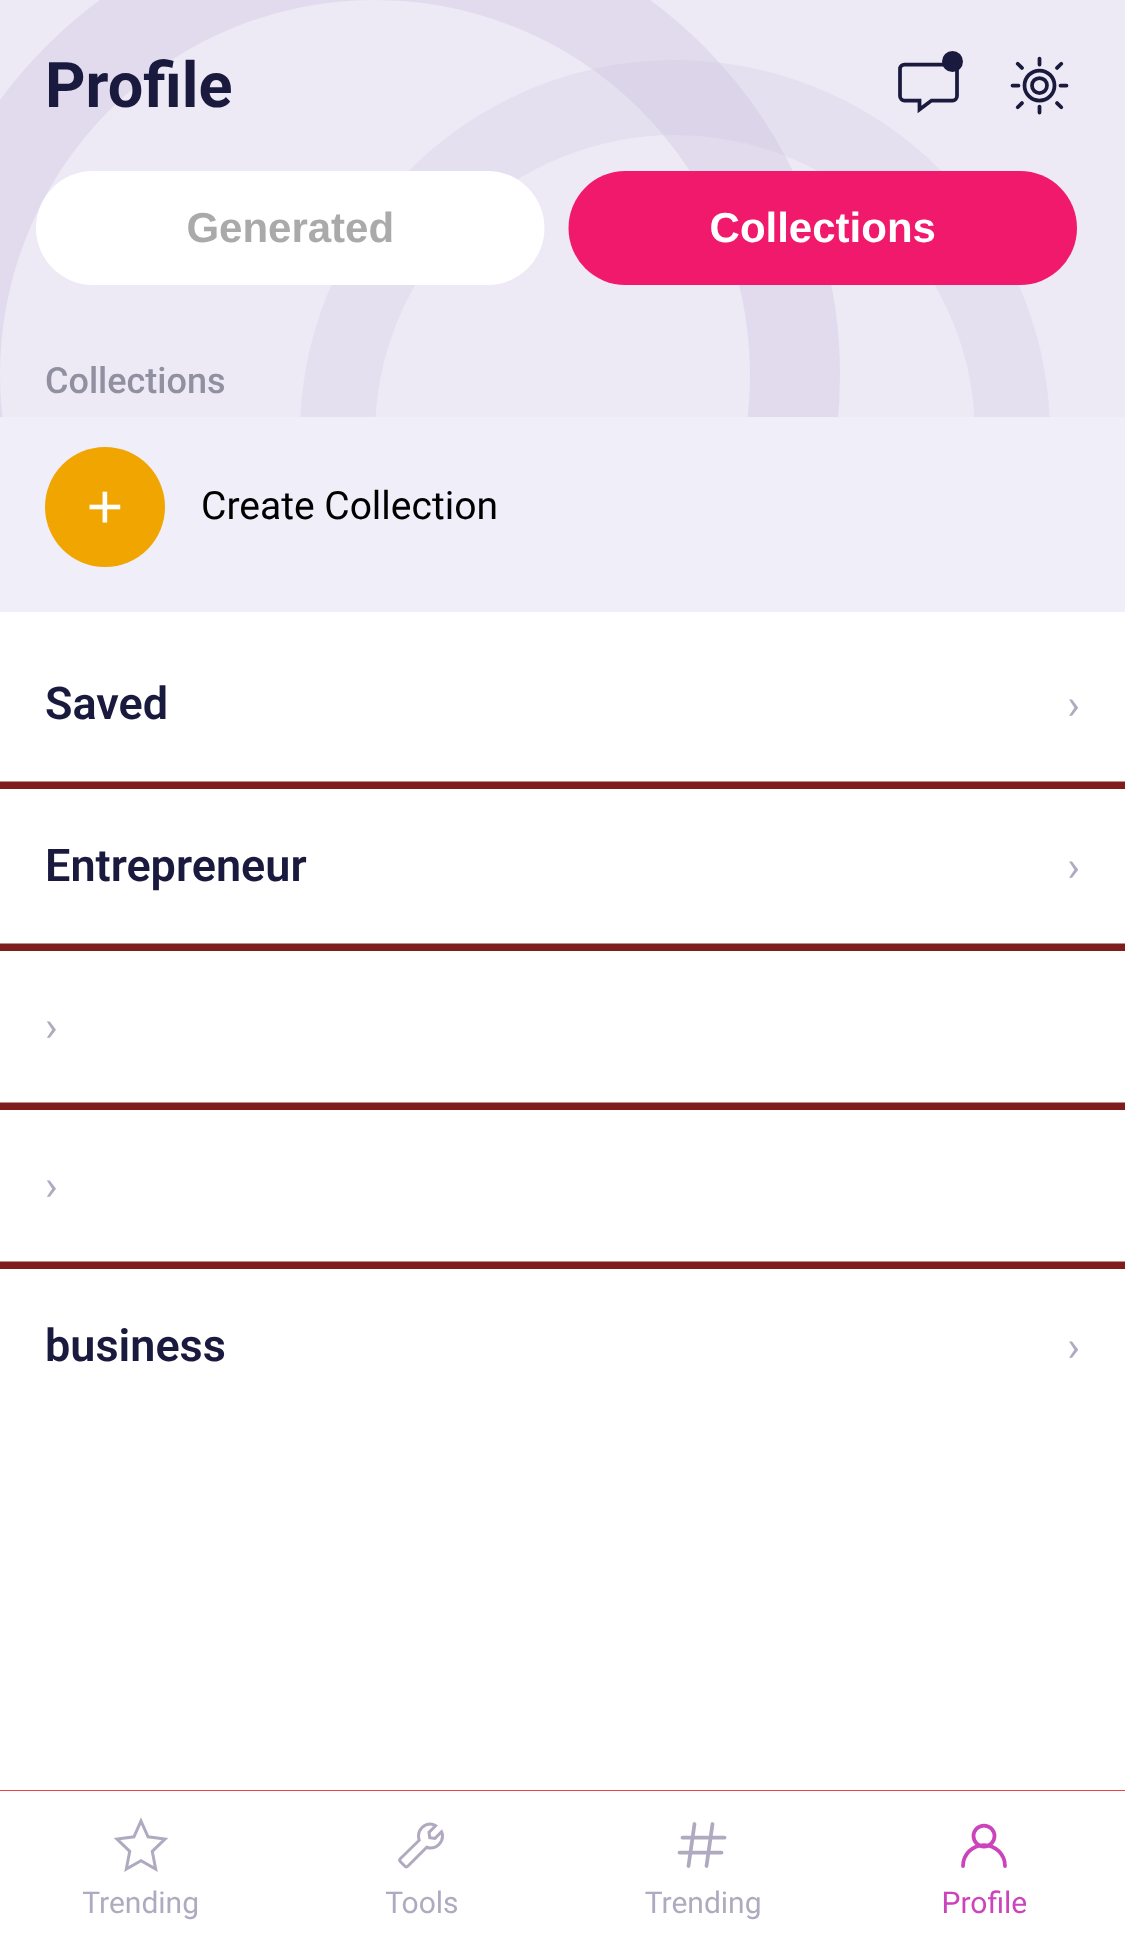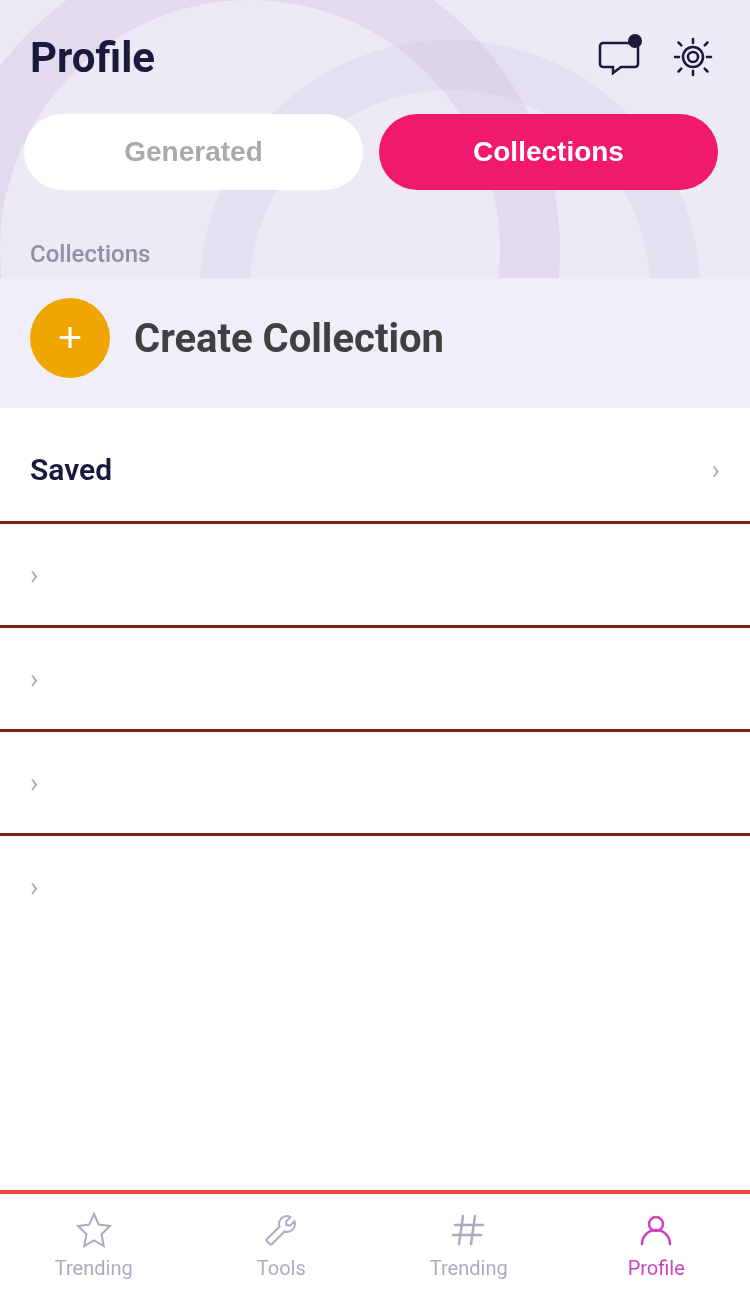--- a/index.html
+++ b/index.html
@@ -149,38 +149,38 @@
     }
 
     .plus-icon {
       font-size: 42px;
       color: #fff;
       line-height: 1;
       font-weight: 300;
     }
 
     .create-label {
-      font-size: 40px;
-      font-weight: 700;
-      color: #404040;
+      font-size: 26px;
+      font-weight: 400;
+      color: #000000;
     }
 
     
     .list-area {
       background: #fff;
       flex: 1;
       padding-top: 10px;
     }
 
     .list-item {
       display: flex;
       align-items: center;
       justify-content: space-between;
       padding: 34px 30px;
-      border-bottom: 3px solid #7f1d1d;
+      border-bottom: 5px solid #7f1d1d;
       cursor: pointer;
     }
 
     .list-item:last-child {
       border-bottom: none;
     }
 
     .list-item-label {
       font-size: 30px;
       font-weight: 600;
@@ -192,21 +192,21 @@
       color: #b0aac0;
     }
 
     
     .bottom-nav {
       position: fixed;
       bottom: 0;
       left: 0;
       width: 750px;
       background: #fff;
-      border-top: 4px solid #ef4444;
+      border-top: 1px solid #ef4444;
       display: flex;
       align-items: center;
       justify-content: space-around;
       padding: 16px 0 24px 0;
       z-index: 100;
     }
 
     .nav-item {
       display: flex;
       flex-direction: column;
@@ -283,32 +283,34 @@
   </div>
 
   <div class="list-area">
 
     <div class="list-item">
       <span class="list-item-label">Saved</span>
       <span class="chevron-icon">›</span>
     </div>
 
     <div class="list-item">
-      <span class="chevron-icon">›</span>
-    </div>
-
-    <div class="list-item">
-      <span class="chevron-icon">›</span>
-    </div>
-
-    <div class="list-item">
-      <span class="chevron-icon">›</span>
-    </div>
-
-    <div class="list-item">
+      <span class="list-item-label">Entrepreneur</span>
+      <span class="chevron-icon">›</span>
+    </div>
+
+    <div class="list-item">
+      <span class="chevron-icon">›</span>
+    </div>
+
+    <div class="list-item">
+      <span class="chevron-icon">›</span>
+    </div>
+
+    <div class="list-item">
+      <span class="list-item-label">business</span>
       <span class="chevron-icon">›</span>
     </div>
 
   </div>
 
   <div class="bottom-spacer"></div>
 
 </div>
 
 <div class="bottom-nav">

